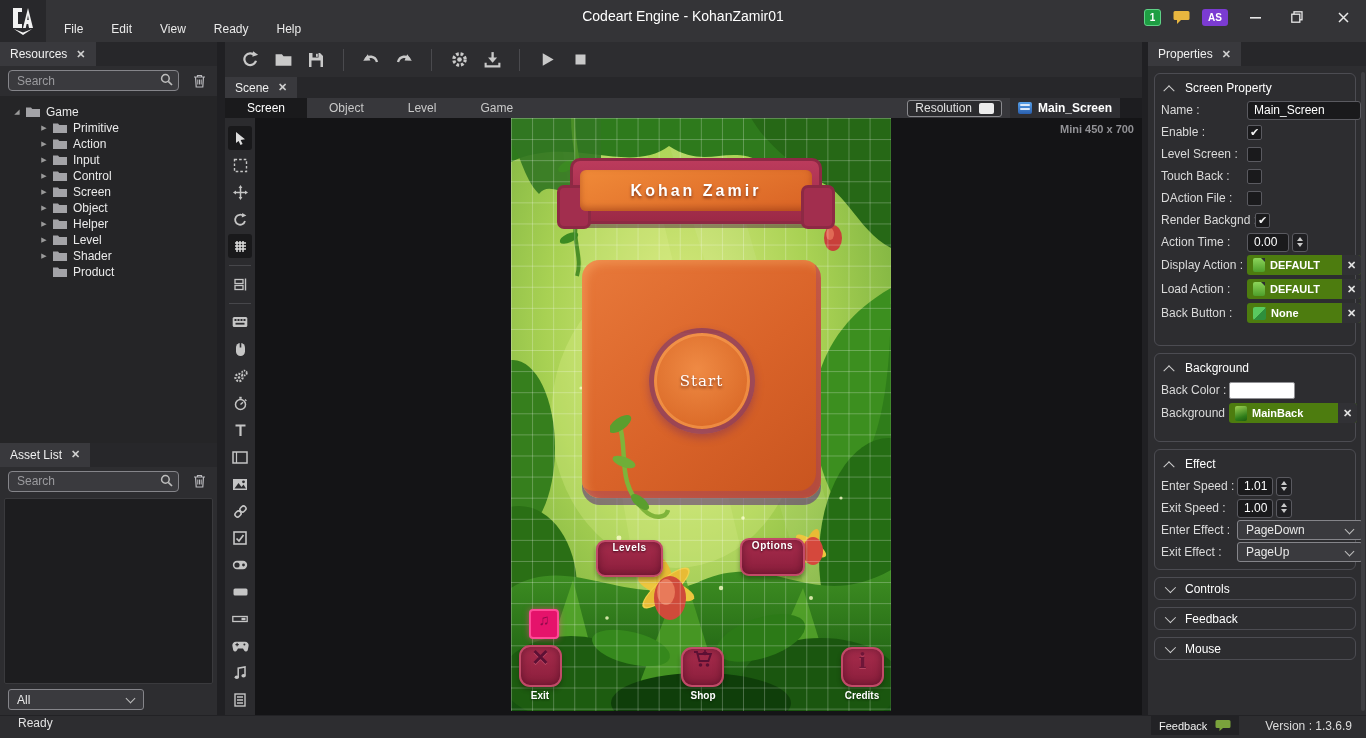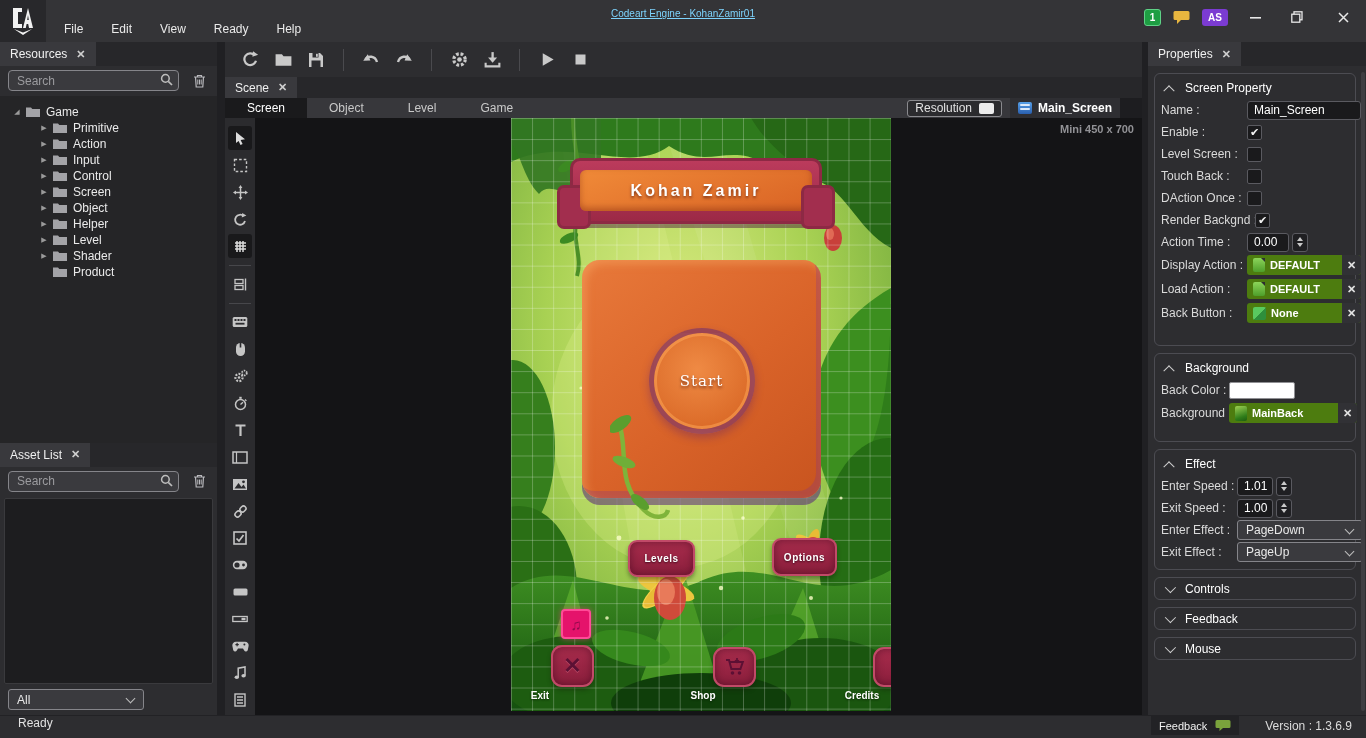--- a/index.html
+++ b/index.html
@@ -5,21 +5,21 @@
   * { box-sizing:border-box; margin:0; padding:0; user-select:none; }
   html,body { width:1366px; height:738px; overflow:hidden; }
   body { font-family:"Liberation Sans", sans-serif; background:#1e1e1f; color:#e6e6e6; position:relative; }
   .app { position:absolute; inset:0; }
 
   
   .titlebar { position:absolute; left:0; top:0; width:1366px; height:42px; background:#343437; }
   .logo { position:absolute; left:0; top:0; width:46px; height:42px; background:#28282b; display:flex; align-items:center; justify-content:center; }
   .menus { position:absolute; left:50px; bottom:2px; height:22px; display:flex; }
   .menu-item { padding:0 14px; font-size:12px; color:#eaeaea; line-height:22px; cursor:default; }
-  .win-title { position:absolute; left:0; right:0; top:8px; text-align:center; font-size:10px; color:#7dd3fc; pointer-events:none;text-decoration:underline; }
+  .win-title { position:absolute; left:0; right:0; top:8px; text-align:center; font-size:14px; color:#ffffff; pointer-events:none; }
   .tb-right { position:absolute; right:8px; top:6px; display:flex; align-items:center; gap:12px; }
   .badge { width:17px; height:17px; border-radius:3px; font-size:10px; font-weight:bold; color:#fff; display:flex; align-items:center; justify-content:center; }
   .badge.green { background:#1e9e43; border:1px solid #5fd287; }
   .badge.purple { background:#7b3bd2; width:26px; }
   .tb-chat { color:#e8b63f; display:flex; }
   .winbtn { width:30px; height:22px; display:flex; align-items:center; justify-content:center; color:#e8e8e8; }
   .winbtn.close { margin-left:4px; }
 
   
   .splitL { position:absolute; left:217px; top:42px; width:8px; bottom:23px; background:#202023; }
@@ -82,21 +82,21 @@
     background-size:21.1px 21.1px; }
   .gc-banner { position:absolute; left:59px; top:40px; width:252px; height:66px; background:linear-gradient(#bb3b5c,#9c2946); border:3px solid #8d2944; border-radius:10px; box-shadow:0 4px 0 rgba(70,20,60,.45); }
   .gc-banner:before, .gc-banner:after { content:""; position:absolute; bottom:-8px; width:28px; height:38px; background:#a22e4e; border:3px solid #8d2944; border-radius:7px; }
   .gc-banner:before { left:-16px; } .gc-banner:after { right:-16px; }
   .gc-banner .inner { position:absolute; left:7px; right:7px; top:9px; bottom:10px; border-radius:6px; background:linear-gradient(160deg,#f08a38,#d96325); box-shadow:inset 0 -3px 6px rgba(140,50,20,.5); display:flex; align-items:center; justify-content:center; }
   .gc-title { font-size:16px; font-weight:bold; color:#fff; letter-spacing:3px; text-shadow:0 2px 3px rgba(90,30,20,.7); }
   .gc-panel { position:absolute; left:71px; top:142px; width:239px; height:238px; border-radius:18px; background:linear-gradient(140deg,#e8793a 0%,#d96329 55%,#c8541f 100%); box-shadow:0 7px 0 rgba(86,36,122,.55), inset -5px -7px 0 rgba(128,52,140,.28), inset 4px 4px 8px rgba(255,190,120,.35); }
   .gc-circle { position:absolute; left:50%; top:68px; transform:translateX(-50%); width:106px; height:106px; border-radius:50%; border:5px solid rgba(104,38,118,.55); box-shadow:inset 0 0 0 3px rgba(255,170,90,.5), 0 4px 8px rgba(90,30,110,.35); background:radial-gradient(circle at 45% 38%, #ef8a44, #d4601f); display:flex; align-items:center; justify-content:center; }
   .gc-start { font-family:"DejaVu Serif", serif; font-size:15px; color:#fff; letter-spacing:1px; text-shadow:0 2px 3px rgba(90,30,20,.8); }
   .gc-vine { position:absolute; left:28px; top:150px; }
-  .gc-btn { position:absolute; background:linear-gradient(#a72c4c,#8b1e3c); border:2px solid #c14a68; border-radius:9px; box-shadow:inset 0 0 8px rgba(40,5,20,.45), 0 3px 4px rgba(20,30,10,.4); display:flex; align-items:center; justify-content:center; color:#fff;margin-left:32px; }
+  .gc-btn { position:absolute; background:linear-gradient(#a72c4c,#8b1e3c); border:2px solid #c14a68; border-radius:9px; box-shadow:inset 0 0 8px rgba(40,5,20,.45), 0 3px 4px rgba(20,30,10,.4); display:flex; align-items:flex-start; justify-content:center; color:#fff; }
   .gc-btn .cap { font-size:10px; font-weight:bold; letter-spacing:.5px; text-shadow:0 1px 2px rgba(40,5,20,.8); }
   .b-levels { left:85px; top:422px; width:67px; height:37px; }
   .b-options { left:229px; top:420px; width:65px; height:38px; }
   .b-exit { left:8px; top:527px; width:43px; height:42px; border-radius:11px; }
   .b-shop { left:170px; top:529px; width:43px; height:40px; border-radius:11px; }
   .b-credits { left:330px; top:529px; width:43px; height:40px; border-radius:11px; }
   .b-music { left:18px; top:491px; width:30px; height:30px; background:#e5136b; border:2px solid #ff4b97; border-radius:4px; box-shadow:0 0 6px rgba(255,60,140,.6); }
   .b-music .note { font-size:15px; font-weight:bold; color:#8f0a4b; }
   .x-glyph { font-size:22px; font-weight:bold; color:#5c1034; text-shadow:0 1px 0 rgba(255,140,160,.35); line-height:1; }
   .i-glyph { font-family:"DejaVu Serif", serif; font-size:20px; font-weight:bold; color:#6e1638; text-shadow:0 1px 0 rgba(255,140,160,.3); }
@@ -749,21 +749,21 @@
               <span class="cbox"></span>
             </span>
           </div>
         <div class="prow">
             <span class="lbl">Touch Back :</span>
           <span class="ctrl">
               <span class="cbox"></span>
             </span>
           </div>
         <div class="prow">
-            <span class="lbl">DAction Once :</span>
+            <span class="lbl">DAction File :</span>
           <span class="ctrl">
               <span class="cbox"></span>
             </span>
           </div>
         <div class="prow">
             <span class="lbl">Render Backgnd :</span>
           <span class="ctrl" style="left:94px;">
               <span class="cbox">✔</span>
             </span>
           </div>

